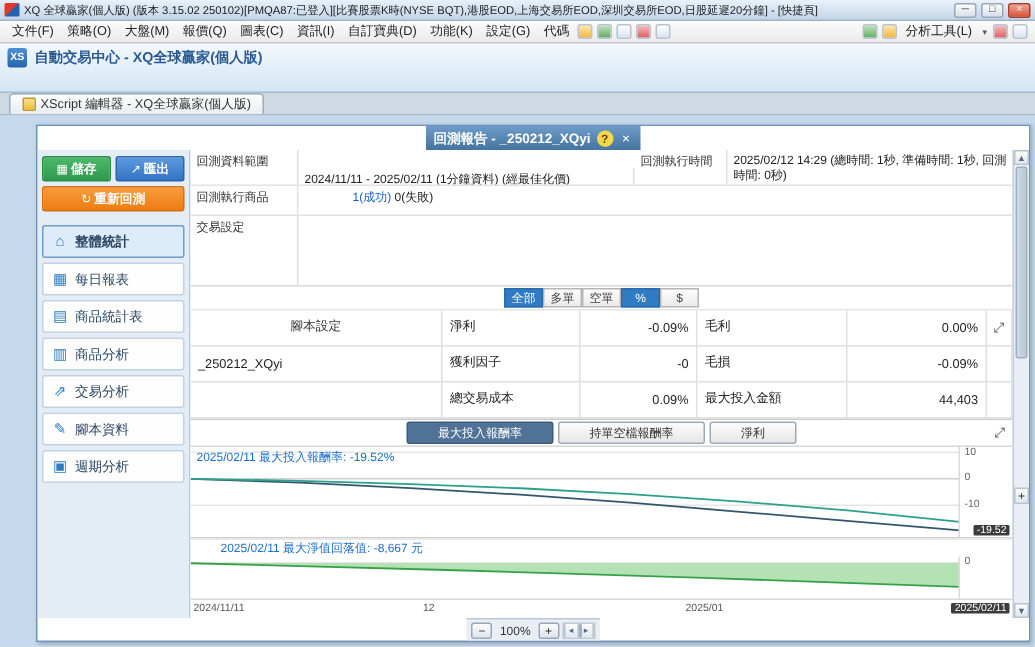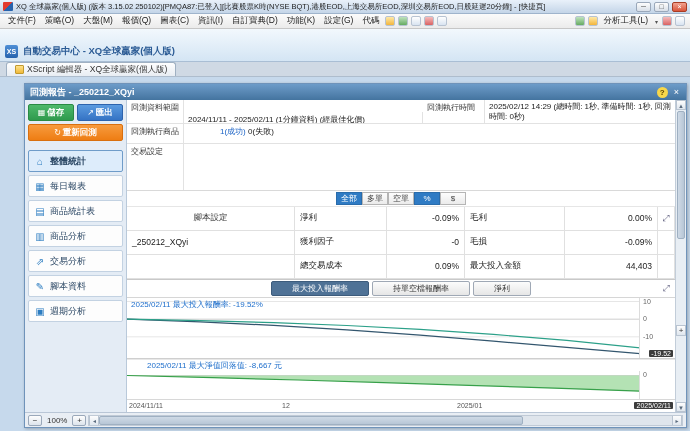--- a/index.html
+++ b/index.html
@@ -18,32 +18,32 @@
 .menubar{height:15px;display:flex;align-items:center;background:linear-gradient(#fbfbfb,#ebebeb);border-bottom:1px solid #c6c6c6;font-size:8.5px;color:#222;padding:0 4px;gap:1px;}
 .menu-item{padding:0 4px;cursor:pointer;white-space:nowrap;}
 .mb-ico{width:10px;height:10px;margin:0 1px;border:1px solid #b7c3d2;border-radius:2px;background:linear-gradient(#ffffff,#d9e4f1);flex:0 0 auto;}
 .mb-ico.c1{background:linear-gradient(#ffe9a8,#f3b53c);}
 .mb-ico.c2{background:linear-gradient(#bfe3bd,#66ab62);}
 .mb-ico.c3{background:linear-gradient(#f6bcbc,#d96262);}
 .mb-spacer{flex:1;}
 .mb-caret{font-size:6px;color:#555;padding:0 2px;}
 
 
-.app-bar{height:17px;display:flex;align-items:flex-start;gap:5px;background:linear-gradient(#f2f8fd,#d4e5f4);border-bottom:1px solid #a9bed4;padding:16px 5px;}
+.app-bar{height:17px;display:flex;align-items:flex-end;gap:5px;background:linear-gradient(#f2f8fd,#d4e5f4);border-bottom:1px solid #a9bed4;padding:16px 5px;}
 .xs-logo{width:13px;height:13px;border-radius:2px;background:linear-gradient(#4f8fd6,#2763ad);color:#fff;font-size:7px;font-weight:bold;display:flex;align-items:center;justify-content:center;}
 .app-title{font-size:9.5px;color:#2a5a94;font-weight:bold;}
 
 
 .tabbar{height:15px;background:#cfd9e4;border-bottom:1px solid #aebdcd;display:flex;align-items:flex-end;padding:0 0 0 6px;}
 .tab{height:14px;display:flex;align-items:center;gap:3px;background:linear-gradient(#fefefe,#e8edf3);border:1px solid #9fb0c2;border-bottom:none;border-radius:3px 3px 0 0;padding:0 8px;font-size:8.5px;color:#333;cursor:pointer;}
 .tab-ico{width:9px;height:9px;background:linear-gradient(#ffe28a,#f0b93a);border:1px solid #c29a2e;border-radius:1px;}
 
 
 .workspace{position:relative;flex:1;background:#c6d9ec;}
-.report{position:absolute;left:24px;right:3px;top:6px;bottom:3px;background:#fff;border:1px solid #6f93ba;display:flex;flex-direction:column;box-shadow:1px 1px 3px rgba(0,0,0,.25);}
+.report{position:absolute;left:24px;right:3px;top:6px;bottom:3px;background:#fff;border:1px solid #6f93ba;display:flex;flex-direction:column;box-shadow:1px 1px 3px rgba(0,0,0,.25);align-items:center;}
 .report-header{height:16px;background:linear-gradient(#6d9cc9,#44749f);display:flex;align-items:center;padding:0 5px;gap:4px;}
 .report-title{flex:1;color:#fff;font-weight:bold;font-size:9px;white-space:nowrap;overflow:hidden;}
 .hd-help{width:11px;height:11px;border-radius:50%;background:#f7d74a;color:#5a4200;font-size:8px;font-weight:bold;line-height:11px;text-align:center;cursor:pointer;}
 .hd-close{color:#fff;font-size:9px;line-height:11px;cursor:pointer;padding:0 2px;}
 
 .report-body{flex:1;display:flex;overflow:hidden;}
 
 
 .sidebar{width:102px;background:#e4ecf5;border-right:1px solid #b9c9da;padding:4px 3px 0 3px;display:flex;flex-direction:column;gap:3px;}
 .sb-row{display:flex;gap:3px;}
@@ -55,21 +55,21 @@
 .navlist{margin-top:6px;display:flex;flex-direction:column;gap:3px;}
 .nav-item{height:22px;background:#fdfdfd;border:1px solid #c3d2e2;border-radius:2px;display:flex;align-items:center;gap:4px;padding-left:5px;font-size:9px;color:#2b4764;cursor:pointer;}
 .nav-item.active{background:#ddecfb;border-color:#6f9cc9;font-weight:bold;}
 .nav-ico{width:12px;text-align:center;color:#2d7dc1;font-size:10px;}
 
 
 .content{flex:1;background:#fff;overflow:hidden;display:flex;flex-direction:column;}
 .info{border-bottom:1px solid #d9d9d9;font-size:8px;color:#222;}
 .irow{display:flex;border-bottom:1px solid #e2e2e2;}
 .icell{border-right:1px solid #e2e2e2;padding:2px 4px;}
-.ilabel{width:57px;flex:0 0 auto;color:#333;}
+.ilabel{width:72px;flex:0 0 auto;color:#333;}
 .ival-range{flex:1;white-space:nowrap;overflow:hidden;margin-top:12px;}
 .ilabel2{width:62px;flex:0 0 auto;color:#333;}
 .ival-time{width:190px;flex:0 0 auto;line-height:10px;border-right:none;}
 .ival-wide{flex:1;border-right:none;margin-left:32px;}
 .link{color:#1a62c5;cursor:pointer;}
 .set-line{line-height:11px;white-space:nowrap;overflow:hidden;}
 .r1{height:24px;}.r2{height:20px;}.r3{height:46px;border-bottom:none;}
 
 
 .filter-row{height:18px;display:flex;align-items:center;justify-content:center;border-bottom:1px solid #e6e6e6;}

